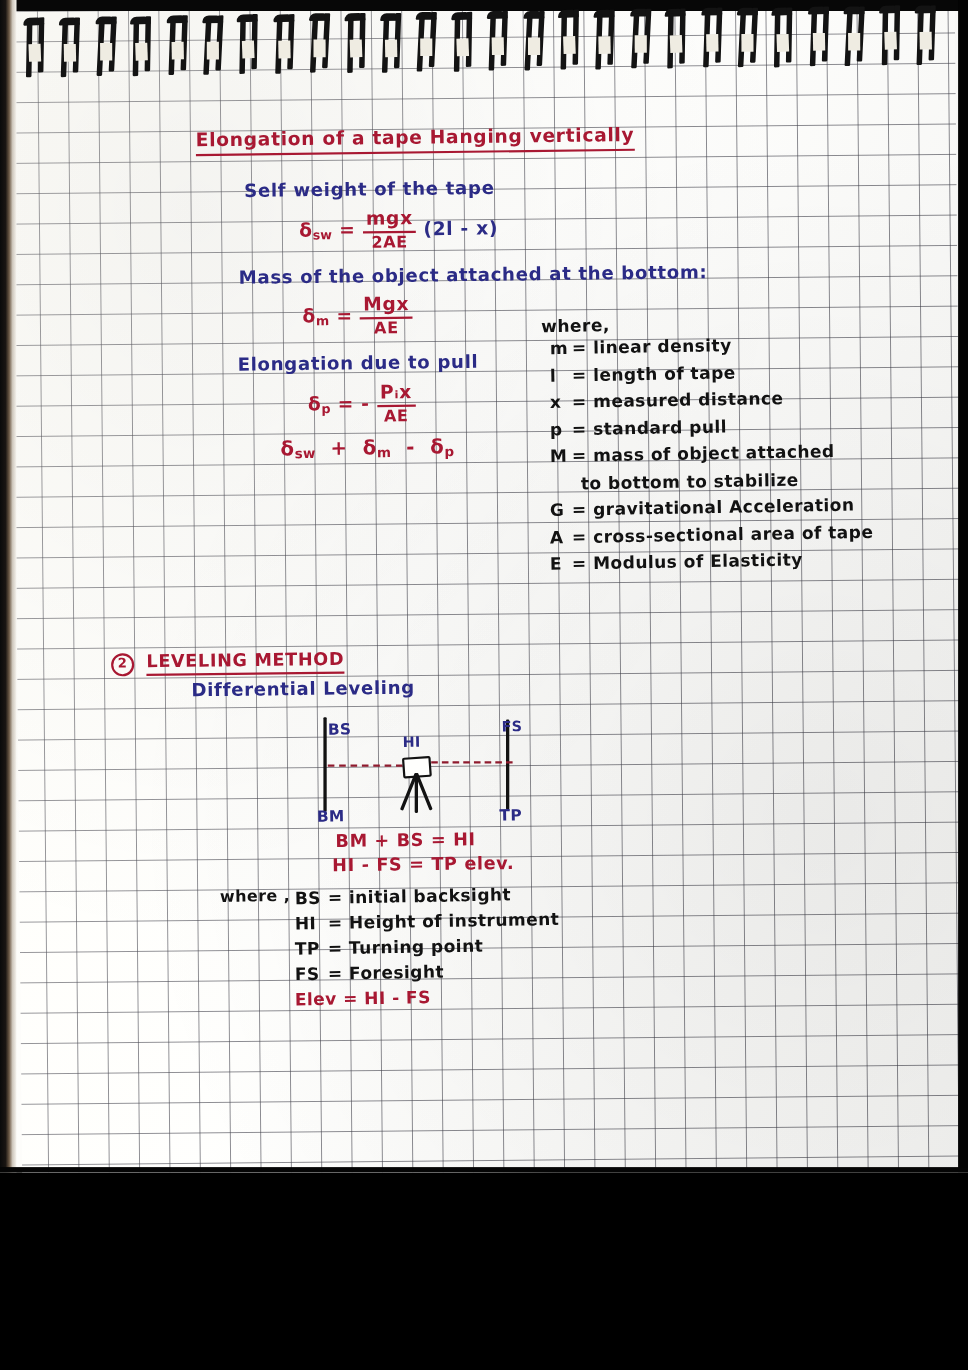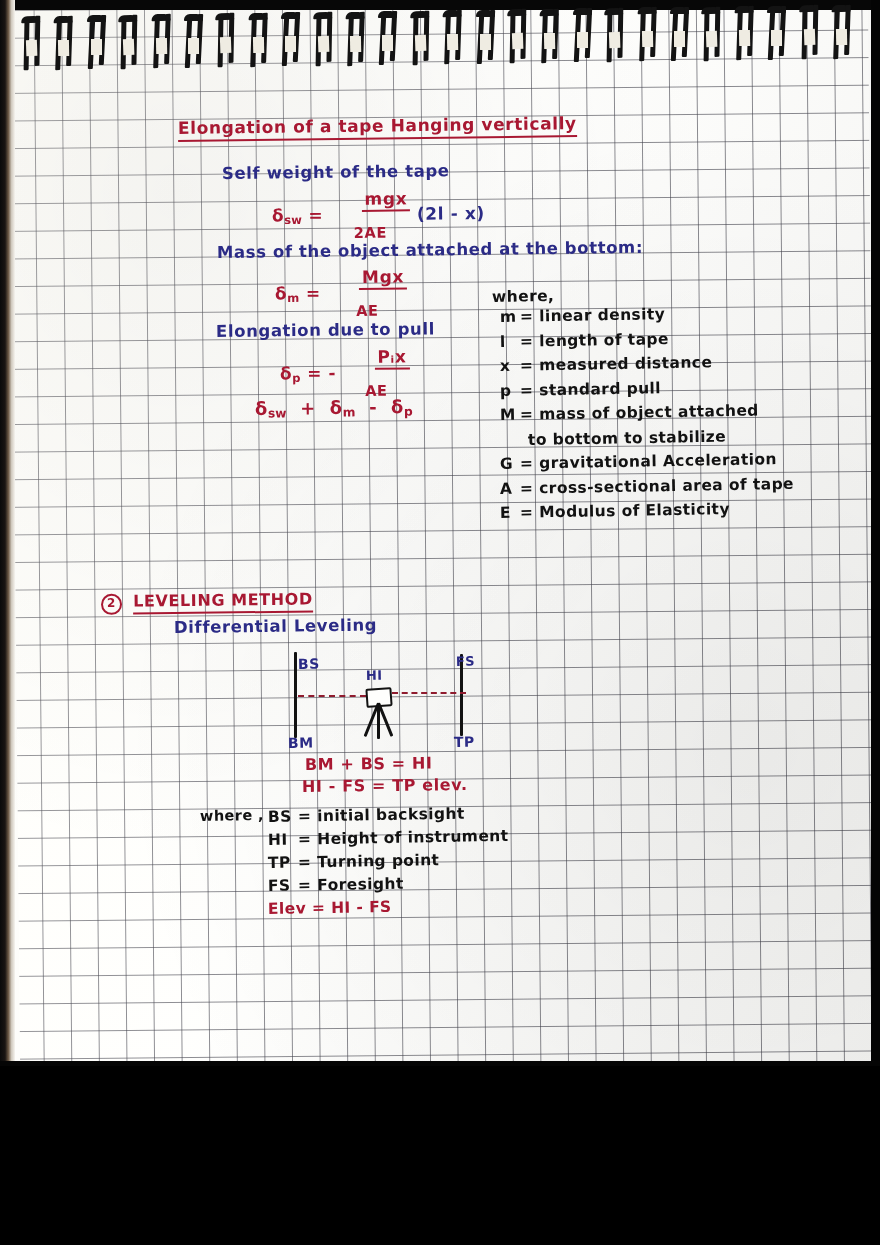--- a/index.html
+++ b/index.html
@@ -63,22 +63,22 @@
   .title{font-size:17px;}
   .u-red{border-bottom:2.4px solid #a81832;padding-bottom:2px;}
 
   .h1{font-size:16.5px;}
   .eq{font-size:17px;}
   .leg{font-size:15.5px;}
   .small{font-size:14.5px;}
 
   
   .frac{display:inline-block;vertical-align:middle;text-align:center;line-height:1.05;}
-  .frac .num{display:block;border-bottom:2.2px solid #a81832;padding:0 3px 1px 3px;margin-left:32px;}
-  .frac .den{display:block;padding-top:13px;font-size:.86em;}
+  .frac .num{display:block;border-bottom:2.2px solid #a81832;padding:0 3px 1px 3px;}
+  .frac .den{display:block;padding-top:1px;font-size:.86em;}
 
   .sub{font-size:.68em;vertical-align:-0.22em;letter-spacing:0;}
 
   
   #diagram{position:absolute;left:278px;top:648px;width:250px;height:112px;}
   .rod{position:absolute;width:3px;background:#121212;border-radius:1px;}
   .sight{position:absolute;height:0;border-top:2.4px dashed #8f1b2e;}
   .instr{position:absolute;width:22px;height:15px;border:2.6px solid #121212;background:#fffffd;border-radius:2px;transform:rotate(-4deg);}
   .leg-l,.leg-c,.leg-r{position:absolute;width:2.6px;background:#121212;border-radius:1px;}
 </style>

